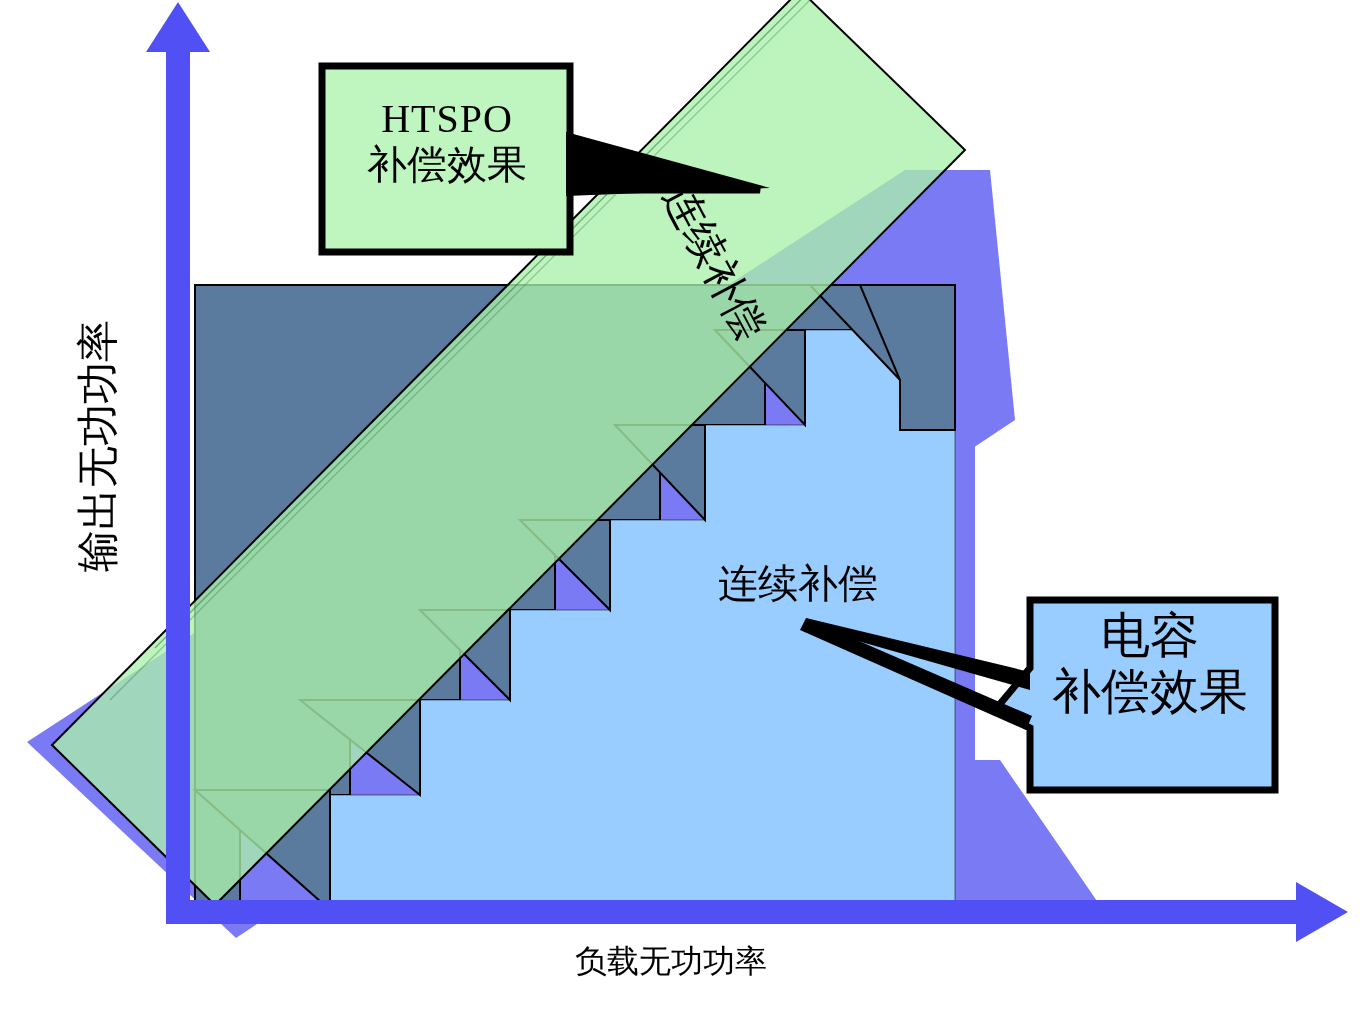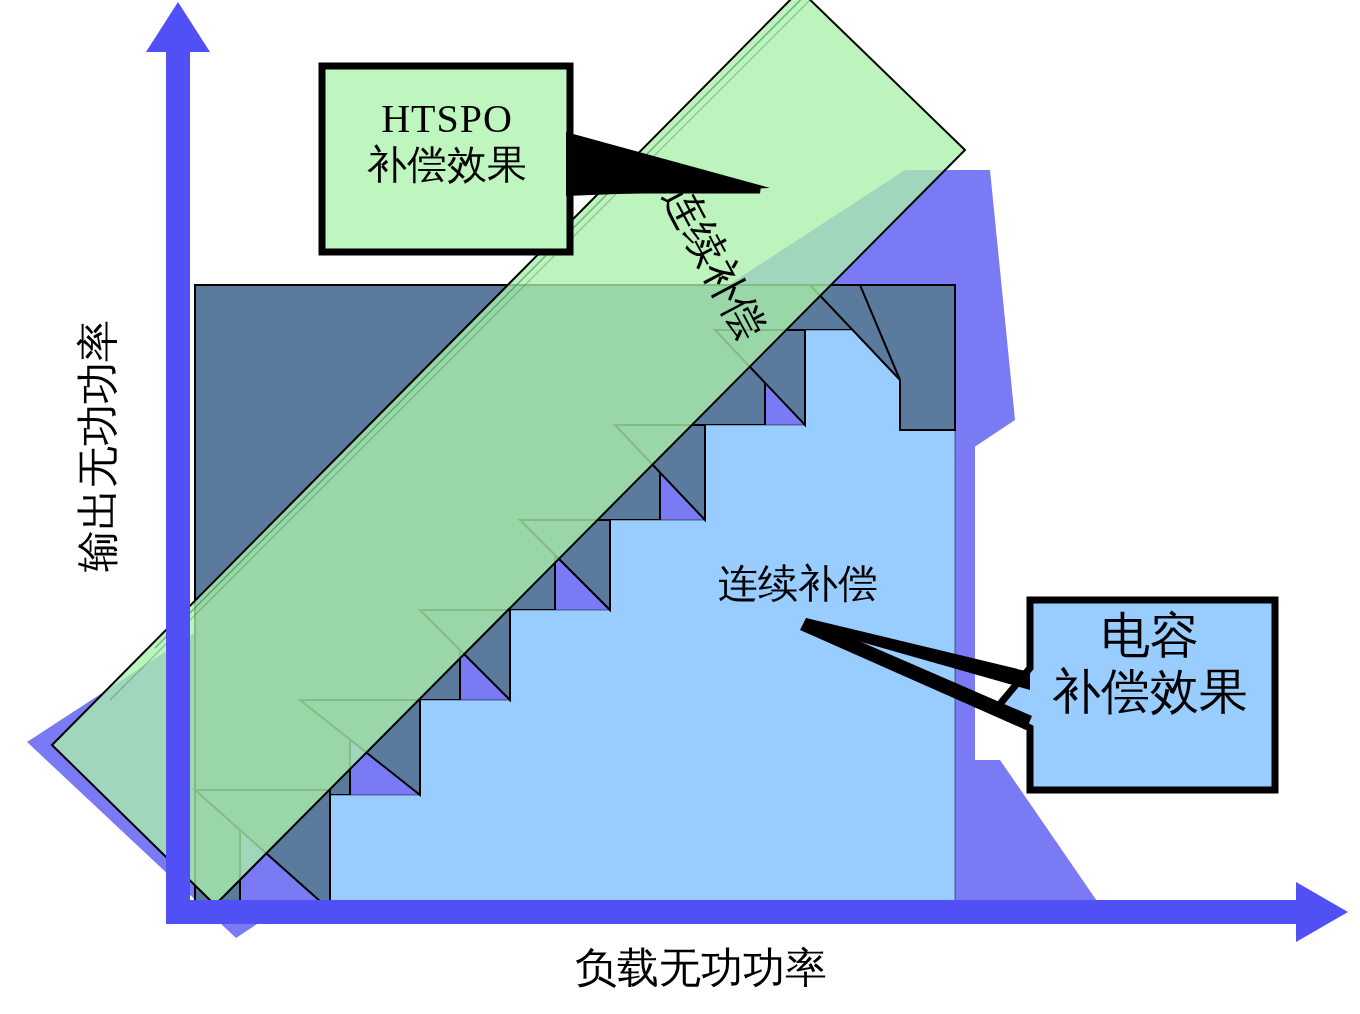--- a/index.html
+++ b/index.html
@@ -18,21 +18,21 @@
   }
   #ylabel{
     left:-52px;top:418px;width:300px;
     font-size:42px;
     transform:rotate(-90deg);
     transform-origin:center center;
     text-align:center;
   }
   #xlabel{
     left:575px;top:940px;
-    font-size:42px;
+    font-size:32px;
   }
   .callout-text{
     position:absolute;
     text-align:center;
     font-family:"Liberation Serif","DejaVu Serif",serif;
     color:#000;
     line-height:1.14;
     pointer-events:none;
   }
   #htspo-text{left:322px;top:96px;width:250px;font-size:40px;}

